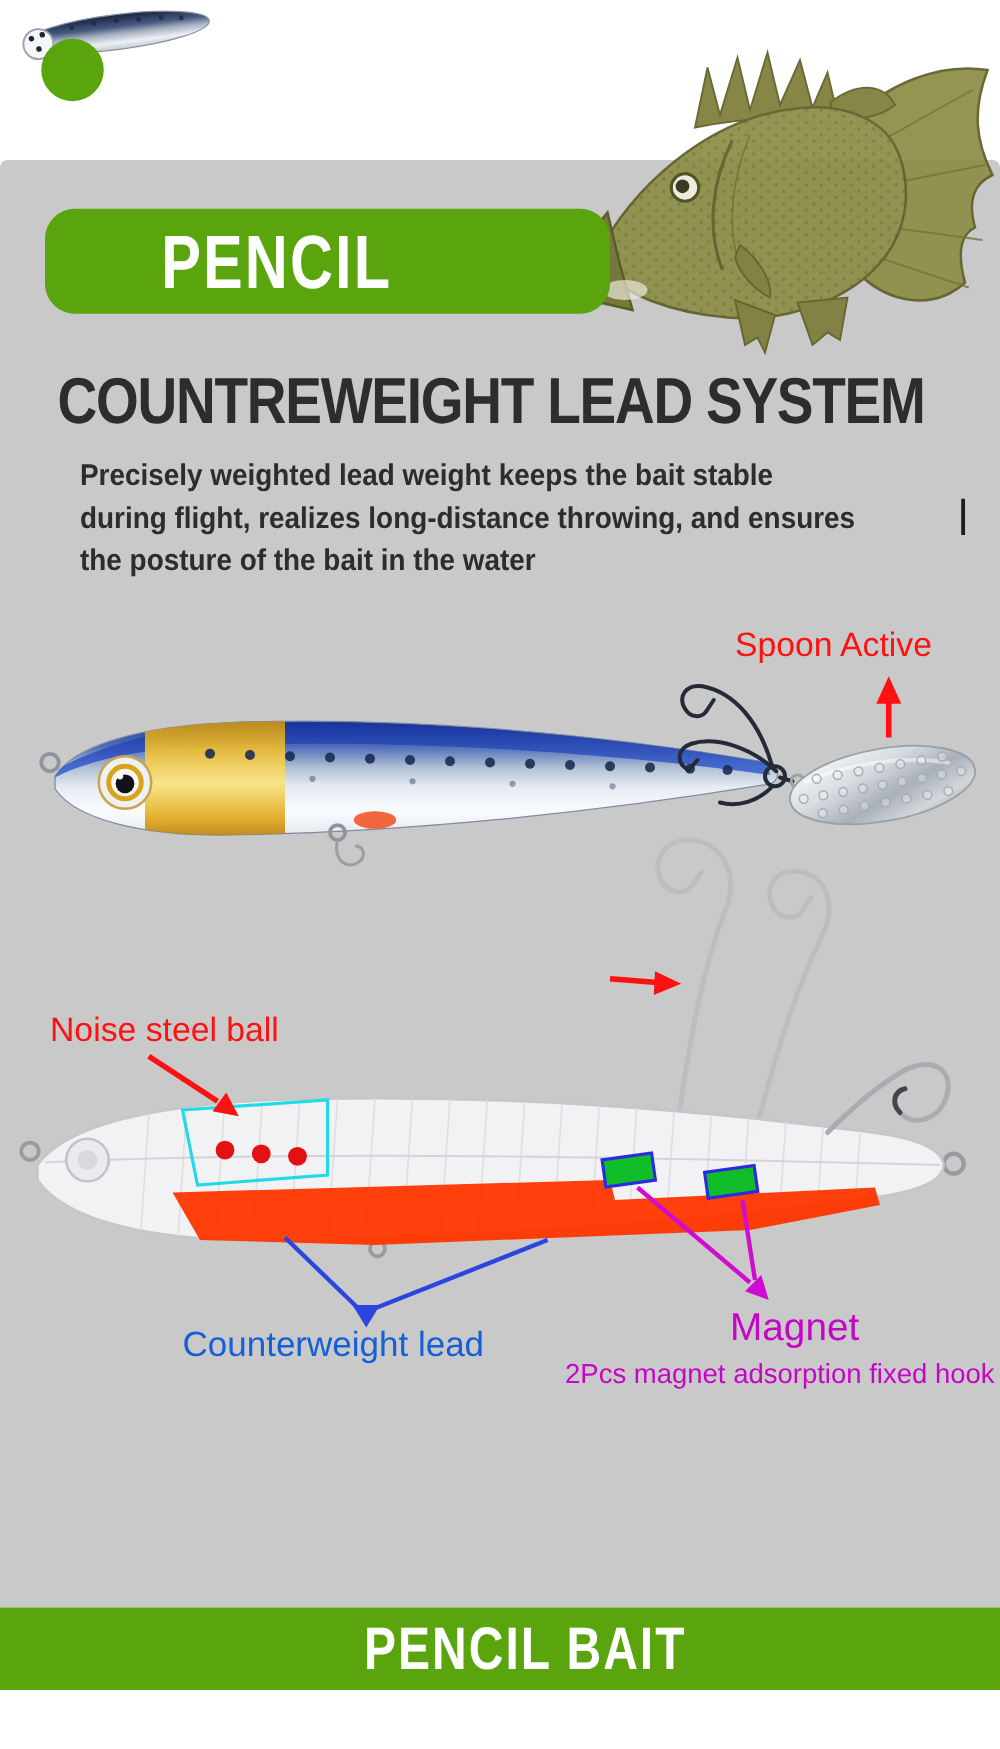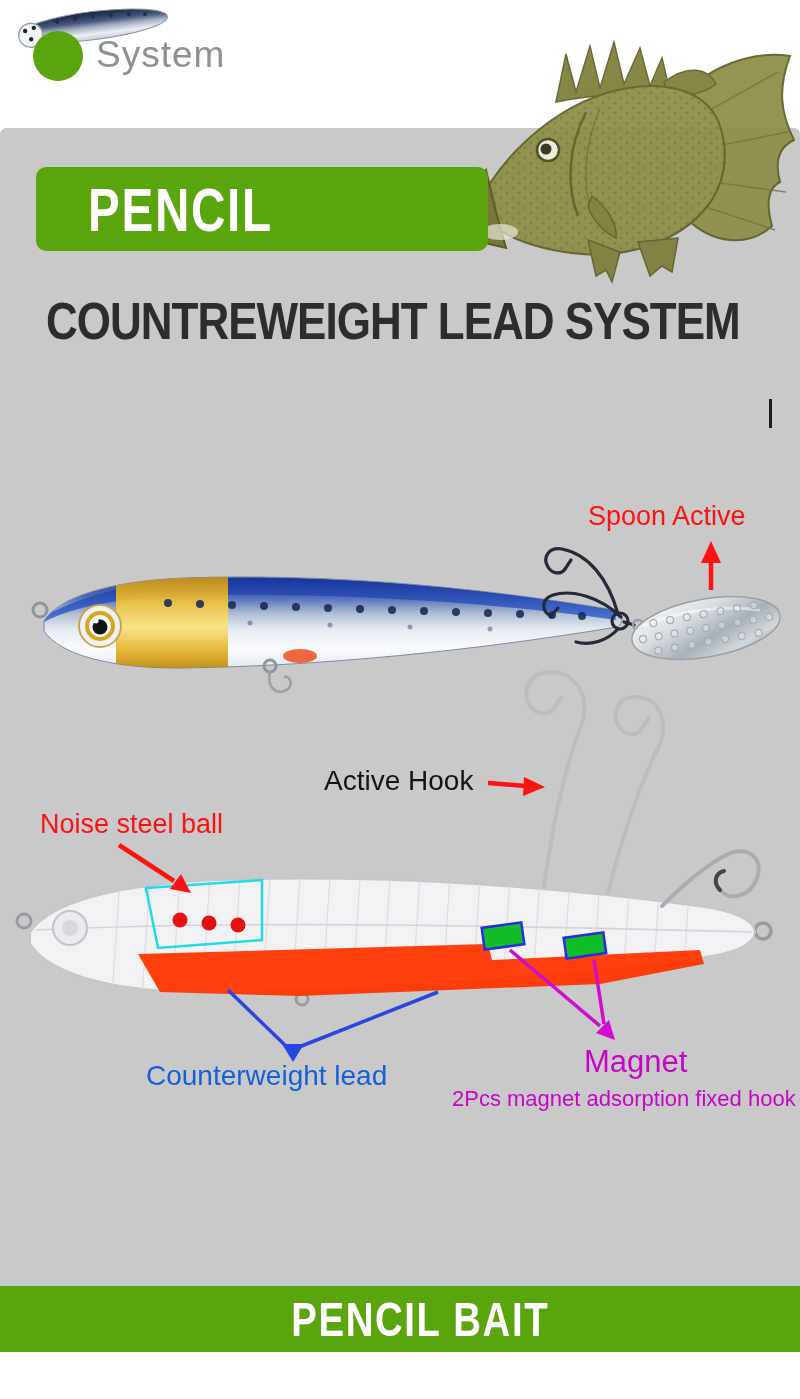--- a/index.html
+++ b/index.html
@@ -11,22 +11,22 @@
 
   .scene { position:absolute; left:0; top:0; width:800px; height:1399px; z-index:1; pointer-events:none; }
 
   .brand-lure { position:absolute; left:6px; top:0; z-index:3; }
   .brand-dot  { position:absolute; left:33px; top:31px; width:50px; height:50px;
                 border-radius:50%; background:var(--green,#5aa40e); z-index:3; }
   .brand-name { position:absolute; left:96px; top:30px; height:50px; line-height:50px;
                 font-size:37px; color:var(--brand-gray,#8f8f8f); letter-spacing:1px; z-index:3; }
 
   .pencil-banner { position:absolute; left:36px; top:167px; width:452px; height:84px;
-                   background:var(--green,#5aa40e); border-radius:10px; z-index:2;
-                   display:flex; align-items:center; }
+                   background:var(--green,#5aa40e); border-radius:24px; z-index:2;
+                   display:flex; align-items:center;padding-left:41px; }
   .pencil-banner span { font-size:56px; font-weight:bold; color:#fff; letter-spacing:2px;
                         margin-left:52px; transform:scale(0.85,1.08); transform-origin:left center;
                         white-space:nowrap; }
 
   .section-title { position:absolute; left:46px; top:292px; width:745px; z-index:3;
                    font-size:44px; font-weight:bold; color:var(--dark-text,#2d2d2d);
                    letter-spacing:-1px; transform:scaleY(1.18); transform-origin:left top;
                    white-space:nowrap; }
 
   .section-desc { position:absolute; left:64px; top:364px; z-index:3;
@@ -77,21 +77,20 @@
         <circle cx="52" cy="18" r="2"></circle>
           <circle cx="70" cy="17" r="2"></circle>
           <circle cx="88" cy="17" r="2"></circle>
         <circle cx="106" cy="18" r="2"></circle>
           <circle cx="124" cy="19" r="2"></circle>
           <circle cx="140" cy="21" r="2"></circle>
       </g>
     </g>
   </svg>
   <div class="brand-dot"></div>
-  <span class="brand-name">System</span>
 
   <svg class="scene" viewBox="0 0 800 1399" xmlns="http://www.w3.org/2000/svg">
     <defs>
       <linearGradient id="lureBody" x1="0" y1="0" x2="0" y2="1">
         <stop offset="0" stop-color="#23418f"></stop>
           <stop offset="0.22" stop-color="#4c6db8"></stop>
         <stop offset="0.4" stop-color="#aebdd2"></stop>
           <stop offset="0.58" stop-color="#e7ecf2"></stop>
         <stop offset="0.8" stop-color="#fafbfd"></stop>
           <stop offset="1" stop-color="#e3e8ee"></stop>
@@ -307,24 +306,28 @@
         <polygon points="615,1040 596,1033 609,1020" stroke="none"></polygon>
       </g>
     </g>
   </svg>
 
   <div class="pencil-banner">
     <span>PENCIL</span>
   </div>
 
   <div class="section-title">COUNTREWEIGHT LEAD SYSTEM</div>
+  <div class="section-desc">
+    <div>Precisely weighted lead weight keeps the bait stable</div>
+    <div>during flight, realizes long-distance throwing, and ensures</div>
+    <div>the posture of the bait in the water</div>
+  </div>
   <div class="stray"></div>
 
   <div class="anno anno-spoon">Spoon Active</div>
-  <div class="anno anno-active">Active Hook</div>
   <div class="anno anno-lead">Counterweight lead</div>
   <div class="anno anno-noise">Noise steel ball</div>
   <div class="anno anno-magnet">Magnet</div>
   <div class="anno anno-magnet-note">2Pcs magnet adsorption fixed hook</div>
 
   <div class="footer-banner">
     <span>PENCIL BAIT</span>
   </div>
 
 </div>

